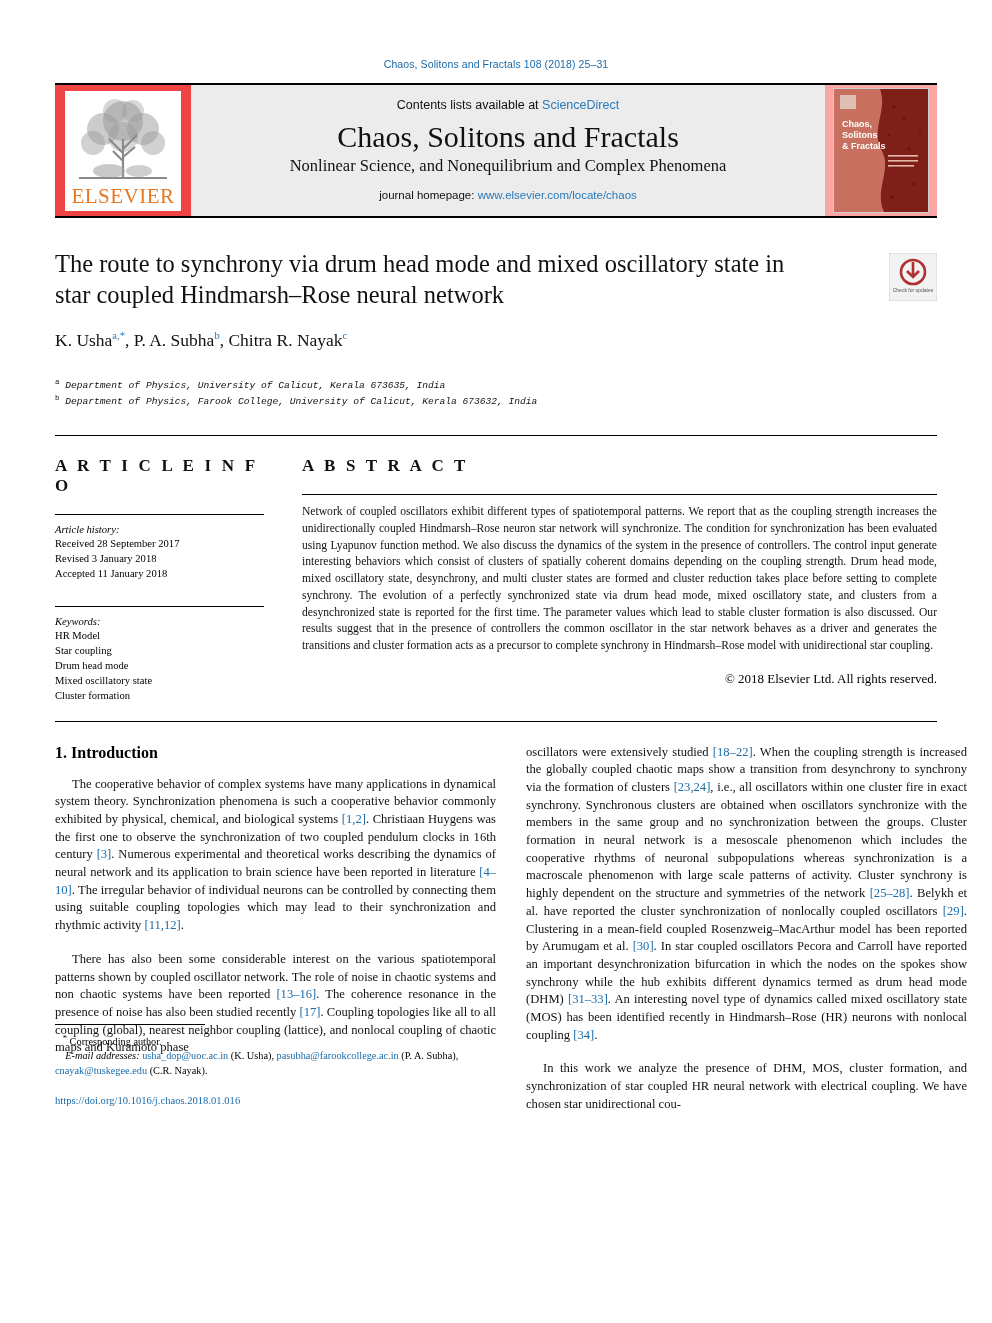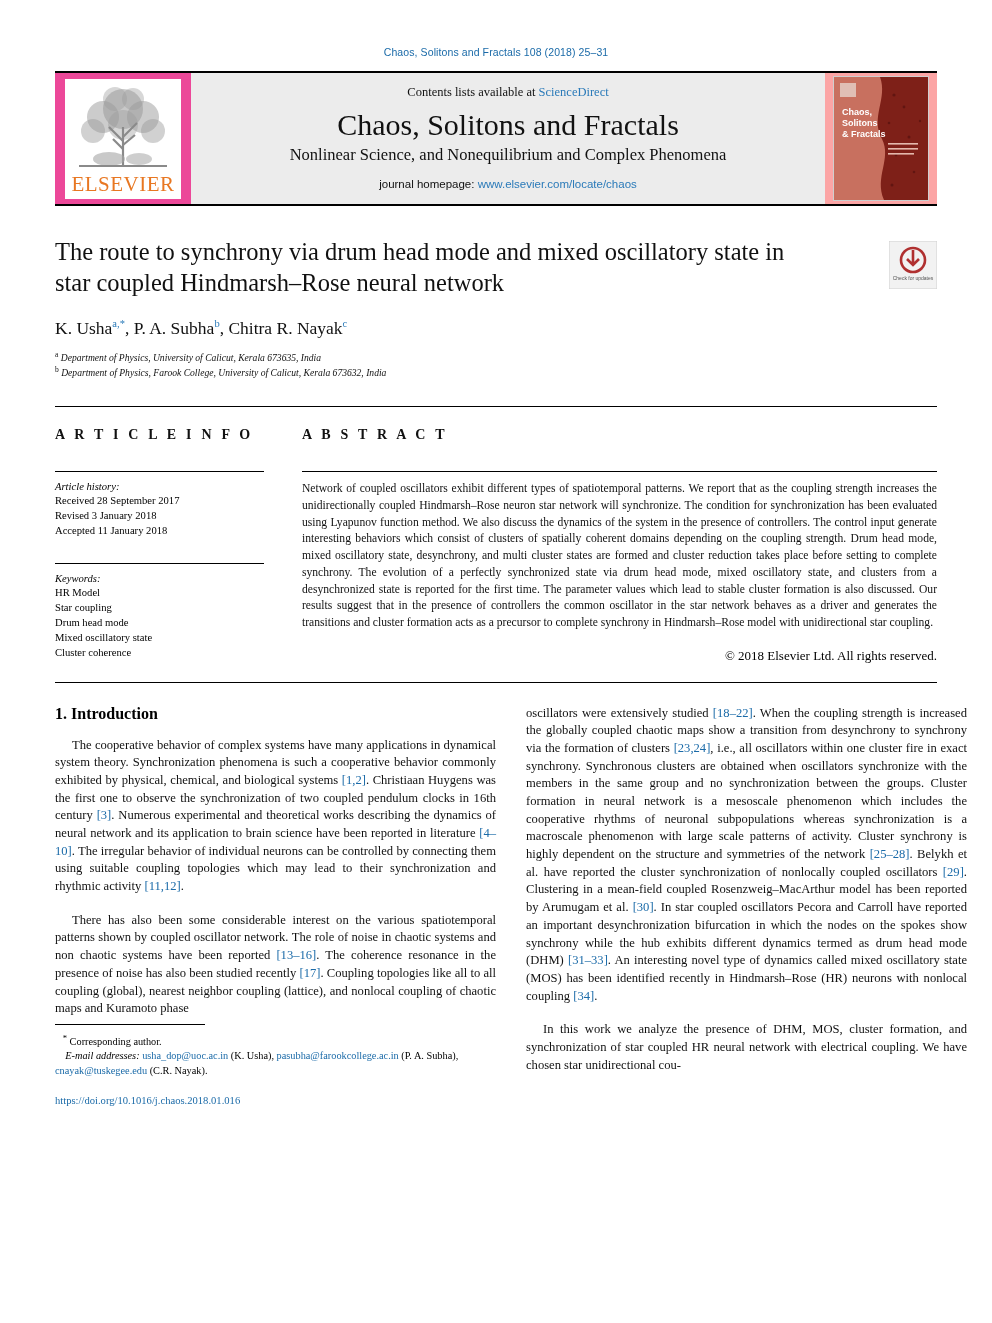--- a/index.html
+++ b/index.html
@@ -13,21 +13,21 @@
     font-family: "Liberation Serif", serif;
     color: #000000;
     position: relative;
     overflow: hidden;
   }
   .page {
     position: relative;
     width: 992px;
     height: 1177px;
     box-sizing: border-box;
-    padding: 0 55px;
+    padding: 12px 55px;
   }
 
   
   .running-head {
     text-align: center;
     font-family: "Liberation Sans", sans-serif;
     font-size: 10.5px;
     color: #1a6aa8;
     padding-top: 46px;
     letter-spacing: 0.1px;
@@ -42,36 +42,36 @@
     border-bottom: 2.5px solid #000;
     height: 131px;
     box-sizing: content-box;
   }
   .masthead-logo {
     width: 136px;
     flex: 0 0 136px;
     display: flex;
     align-items: center;
     justify-content: center;
-    background: #ec4899;
+    background: #ef4444;
     border-right: 0px solid #fff;
   }
   .elsevier-logo { width: 116px; height: 120px; display:block; }
   .masthead-center {
     flex: 1 1 auto;
     background: #ececec;
     display: flex;
     flex-direction: column;
     justify-content: center;
     align-items: center;
     text-align: center;
     padding: 6px 0 8px 0;
   }
   .contents-line {
-    font-family: Liberation Serif, serif;
+    font-family: Liberation Sans, sans-serif;
     font-size: 12.5px;
     color: #111;
     margin-bottom: 9px;
   }
   .contents-line a { color: #2a7ab9; text-decoration: none; }
   .journal-title {
     font-family: "Liberation Serif", serif;
     font-size: 30px;
     color: #111;
     line-height: 1.05;
@@ -114,22 +114,22 @@
     color: #111;
   }
   .authors {
     margin-top: 20px;
     font-family: "Liberation Serif", serif;
     font-size: 17.5px;
     color: #111;
   }
   .authors sup { font-size: 10.5px; color: #2a7ab9; vertical-align: super; }
   .affiliations {
-    margin-top: 11px;
-    font-family: Liberation Serif, serif;
+    margin-top: 26px;
+    font-family: Liberation Mono, monospace;
     font-style: italic;
     font-size: 9.6px;
     line-height: 1.45;
     color: #111;
   }
   .affiliations sup { font-style: normal; font-size: 7.5px; vertical-align: super; }
 
   .crossmark {
     position: absolute;
     right: 0px; top: 5px;
@@ -140,24 +140,24 @@
   .rule-thick { border-top: 1.6px solid #000; margin-top: 26px; }
   .info-abstract {
     display: flex;
     margin-top: 20px;
   }
   .col-info { width: 247px; flex: 0 0 247px; padding-right: 38px; box-sizing: border-box; }
   .col-abstract { flex: 1 1 auto; }
   .sec-head {
     font-family: "Liberation Serif", serif;
     font-weight: bold;
-    font-size: 14px;
+    font-size: 17px;
     letter-spacing: 3.2px;
     color: #111;
-    margin-bottom: 28px;
+    margin-bottom: 18px;
   }
   .hr-line { border-top: 1.1px solid #000; margin: 0 0 9px 0; }
   .info-label {
     font-style: italic;
     font-size: 10.6px;
     margin-bottom: 1px;
   }
   .info-list { font-size: 10.6px; line-height: 1.42; }
   .kw-block { margin-top: 24px; }
   .abstract-text {
@@ -325,21 +325,21 @@
         <div>Accepted 11 January 2018</div>
       </div>
       <div class="kw-block">
         <div class="hr-line"></div>
         <div class="info-label">Keywords:</div>
         <div class="info-list">
           <div>HR Model</div>
           <div>Star coupling</div>
           <div>Drum head mode</div>
           <div>Mixed oscillatory state</div>
-          <div>Cluster coherence</div>
+          <div>Cluster formation</div>
         </div>
       </div>
     </div>
 
     <div class="col-abstract">
       <div class="sec-head">A B S T R A C T</div>
       <div class="hr-line"></div>
       <div class="abstract-text">Network of coupled oscillators exhibit different types of spatiotemporal patterns. We report that as the coupling strength increases the unidirectionally coupled Hindmarsh–Rose neuron star network will synchronize. The condition for synchronization has been evaluated using Lyapunov function method. We also discuss the dynamics of the system in the presence of controllers. The control input generate interesting behaviors which consist of clusters of spatially coherent domains depending on the coupling strength. Drum head mode, mixed oscillatory state, desynchrony, and multi cluster states are formed and cluster reduction takes place before setting to complete synchrony. The evolution of a perfectly synchronized state via drum head mode, mixed oscillatory state, and clusters from a desynchronized state is reported for the first time. The parameter values which lead to stable cluster formation is also discussed. Our results suggest that in the presence of controllers the common oscillator in the star network behaves as a driver and generates the transitions and cluster formation acts as a precursor to complete synchrony in Hindmarsh–Rose model with unidirectional star coupling.</div>
       <div class="copyright">© 2018 Elsevier Ltd. All rights reserved.</div>
     </div>

